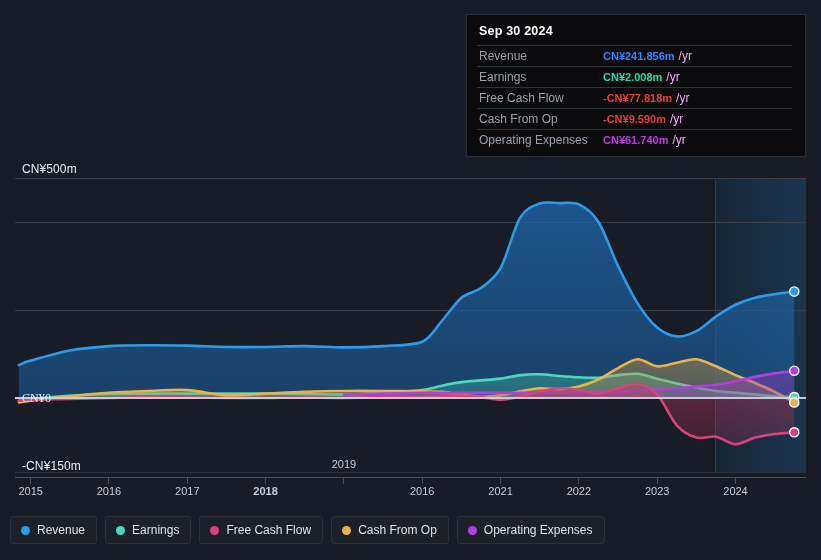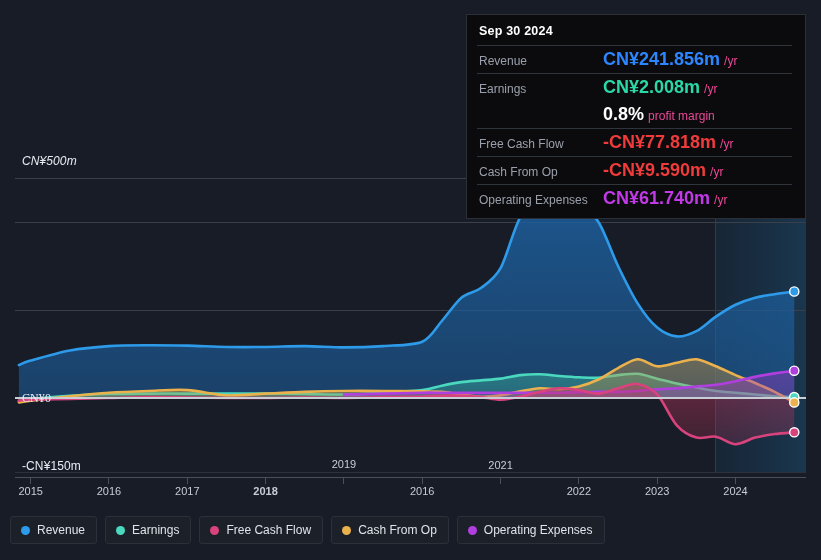--- a/index.html
+++ b/index.html
@@ -56,26 +56,26 @@
   }
   .tt-row.noline { border-top: none; }
   .tt-key {
     color: #9aa0ab;
     font-size: 12px;
     width: 124px;
     flex: none;
     white-space: nowrap;
   }
   .tt-val {
-    font-size: 18px;
+    font-size: 11px;
     font-weight: bold;
     white-space: nowrap;
   }
   .tt-unit {
-    color: #ec4899;
+    color: #f0abfc;
     font-size: 12px;
     font-weight: normal;
     margin-left: 4px;
     white-space: nowrap;
   }
 
   
   #legend {
     position: absolute;
     left: 10px; top: 516px;
@@ -175,55 +175,50 @@
       <line x1="187.2970297029715" y1="477" x2="187.2970297029715" y2="484" stroke="#4a4f59" stroke-width="1" shape-rendering="crispEdges"></line>
       <line x1="265.61386138613875" y1="477" x2="265.61386138613875" y2="484" stroke="#4a4f59" stroke-width="1" shape-rendering="crispEdges"></line>
       <line x1="343.930693069306" y1="477" x2="343.930693069306" y2="484" stroke="#4a4f59" stroke-width="1" shape-rendering="crispEdges"></line>
       <line x1="422.24752475247334" y1="477" x2="422.24752475247334" y2="484" stroke="#4a4f59" stroke-width="1" shape-rendering="crispEdges"></line>
       <line x1="500.56435643564055" y1="477" x2="500.56435643564055" y2="484" stroke="#4a4f59" stroke-width="1" shape-rendering="crispEdges"></line>
       <line x1="578.8811881188078" y1="477" x2="578.8811881188078" y2="484" stroke="#4a4f59" stroke-width="1" shape-rendering="crispEdges"></line>
       <line x1="657.1980198019751" y1="477" x2="657.1980198019751" y2="484" stroke="#4a4f59" stroke-width="1" shape-rendering="crispEdges"></line>
       <line x1="735.5148514851423" y1="477" x2="735.5148514851423" y2="484" stroke="#4a4f59" stroke-width="1" shape-rendering="crispEdges"></line>
     </svg>
 
-  <div class="ylabel" id="ylab0" style="left: 22px; top: 154px; font-style: italic;">CN¥500m</div>
+  <div class="ylabel" id="ylab0" style="left: 22px; top: 162px;">CN¥500m</div>
   <div class="ylabel" id="ylab1" style="left: 22px; top: 391px; font-family: Liberation Serif, serif;">CN¥0</div>
   <div class="ylabel" id="ylab2" style="left: 22px; top: 459px;">-CN¥150m</div>
 
   <div id="xlabels">
       <div class="xlabel" style="left: 30.6634px; top: 485px;">2015</div>
       <div class="xlabel" style="left: 108.98px; top: 485px;">2016</div>
       <div class="xlabel" style="left: 187.297px; top: 485px;">2017</div>
       <div class="xlabel" style="left: 265.614px; top: 485px; font-weight: bold;">2018</div>
       <div class="xlabel" style="left: 343.931px; top: 458px;">2019</div>
       <div class="xlabel" style="left: 422.248px; top: 485px;">2016</div>
-      <div class="xlabel" style="left: 500.564px; top: 459px;">2021</div>
+      <div class="xlabel" style="left: 500.564px; top: 485px;">2021</div>
       <div class="xlabel" style="left: 578.881px; top: 485px;">2022</div>
       <div class="xlabel" style="left: 657.198px; top: 485px;">2023</div>
       <div class="xlabel" style="left: 735.515px; top: 485px;">2024</div>
     </div>
 
   <div id="tooltip">
     <div class="tt-date">Sep 30 2024</div>
     <div id="tt-rows">
         <div class="tt-row">
           <div class="tt-key">Revenue</div>
           <div class="tt-val" style="color: rgb(46, 134, 255);">CN¥241.856m</div>
           <span class="tt-unit">/yr</span>
         </div>
         <div class="tt-row">
           <div class="tt-key">Earnings</div>
           <div class="tt-val" style="color: rgb(43, 217, 168);">CN¥2.008m</div>
           <span class="tt-unit">/yr</span>
         </div>
-        <div class="tt-row noline">
-          <div class="tt-key"></div>
-          <div class="tt-val" style="color: rgb(255, 255, 255);">0.8%</div>
-          <span class="tt-unit">profit margin</span>
-        </div>
         <div class="tt-row">
           <div class="tt-key">Free Cash Flow</div>
           <div class="tt-val" style="color: rgb(239, 59, 59);">-CN¥77.818m</div>
           <span class="tt-unit">/yr</span>
         </div>
         <div class="tt-row">
           <div class="tt-key">Cash From Op</div>
           <div class="tt-val" style="color: rgb(239, 59, 59);">-CN¥9.590m</div>
           <span class="tt-unit">/yr</span>
         </div>

